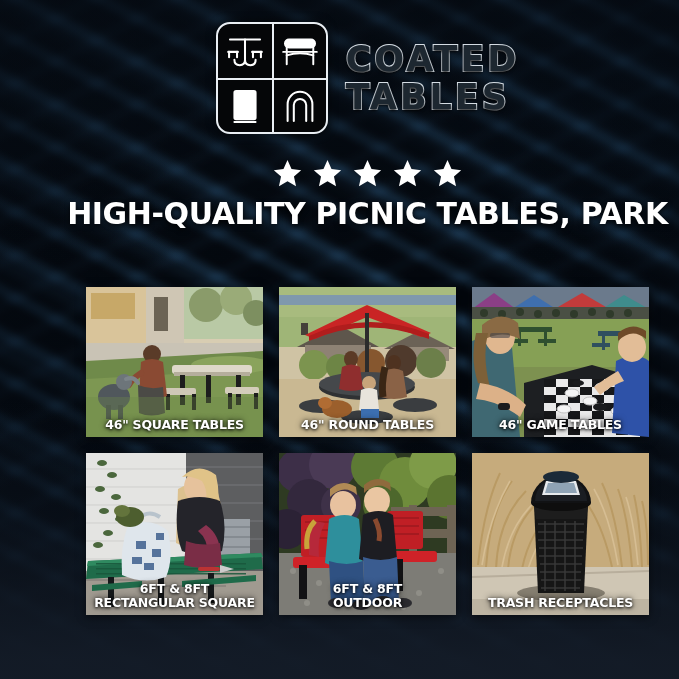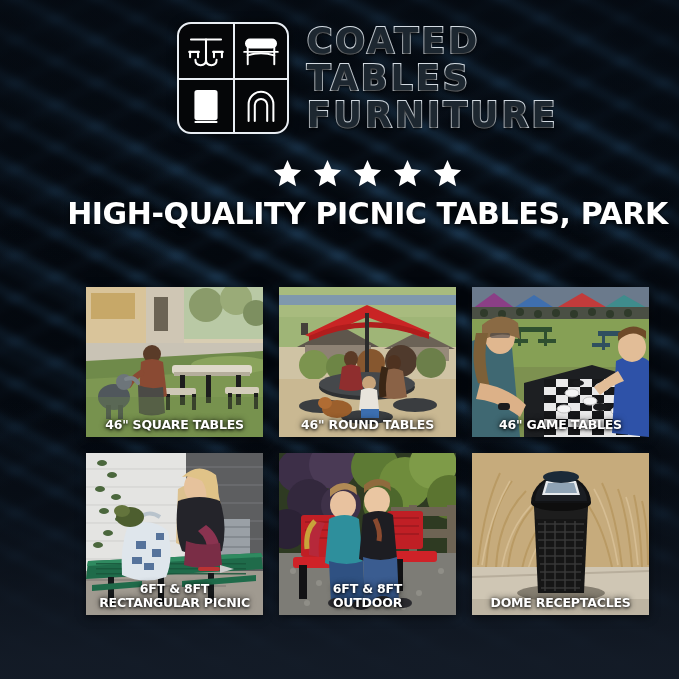--- a/index.html
+++ b/index.html
@@ -180,21 +180,20 @@
           <svg viewBox="0 0 52 52" width="46" height="46" fill="none" stroke="#ffffff" stroke-width="2.3" stroke-linecap="round" stroke-linejoin="round">
             <path d="M12 43 L12 24 A14 14 0 0 1 40 24 L40 43"></path>
             <path d="M19 43 L19 25 A7 7 0 0 1 33 25 L33 43"></path>
           </svg>
         </div>
       </div>
 
       <div class="wordmark">
         <div class="wm-line">COATED</div>
         <div class="wm-line">TABLES</div>
-        <div class="wm-line">FURNITURE</div>
       </div>
     </div>
 
     <div class="stars" id="stars-row">
         <svg viewBox="0 0 24 24" class="star">
           <path d="M12 1.6 L15.1 8.6 L22.6 9.4 L17 14.4 L18.6 21.8 L12 18 L5.4 21.8 L7 14.4 L1.4 9.4 L8.9 8.6 Z" fill="#ffffff"></path>
         </svg>
         <svg viewBox="0 0 24 24" class="star">
           <path d="M12 1.6 L15.1 8.6 L22.6 9.4 L17 14.4 L18.6 21.8 L12 18 L5.4 21.8 L7 14.4 L1.4 9.4 L8.9 8.6 Z" fill="#ffffff"></path>
         </svg>
@@ -518,21 +517,21 @@
               <path d="M134 112 L148 116 L134 120 Z" fill="#ccc"></path>
             </g>
 
           <g>
               <ellipse cx="44" cy="64" rx="14" ry="10" fill="#4d5e2f"></ellipse>
               <ellipse cx="36" cy="58" rx="8" ry="6" fill="#63743c"></ellipse>
             </g>
         </svg>
         <div class="tile-cap">
           <span>6FT &amp; 8FT</span>
-          <span>RECTANGULAR PICNIC</span>
+          <span>RECTANGULAR SQUARE</span>
         </div>
       </div>
 
       <div class="tile">
         <svg class="ph" viewBox="0 0 177 162" preserveAspectRatio="xMidYMid slice">
           <rect width="177" height="162" fill="#5b5d57"></rect>
           <rect x="0" y="0" width="177" height="104" fill="#2e3a22"></rect>
           <circle cx="20" cy="18" r="22" fill="#3d2f48"></circle>
           <circle cx="54" cy="12" r="24" fill="#4a3a55"></circle>
           <circle cx="30" cy="48" r="22" fill="#33283d"></circle>
@@ -665,19 +664,19 @@
 
             <ellipse cx="89" cy="50" rx="30" ry="8" fill="#0e0e0e"></ellipse>
             <path d="M59 50 A30 28 0 0 1 119 50 Z" fill="#111214"></path>
             <path d="M63 48 A26 24 0 0 1 115 48 Z" fill="#1a1d22"></path>
             <path d="M70 42 L108 42 L104 28 L74 28 Z" fill="#e7eaed"></path>
             <path d="M73 40 L105 40 L102 30 L76 30 Z" fill="#8fa3b5"></path>
             <ellipse cx="89" cy="24" rx="18" ry="6" fill="#1b2a38"></ellipse>
           </g>
         </svg>
         <div class="tile-cap">
-          <span>DOME RECEPTACLES</span>
+          <span>TRASH RECEPTACLES</span>
         </div>
       </div>
 
     </div>
   </div>
 </div>
 
 </body></html>

